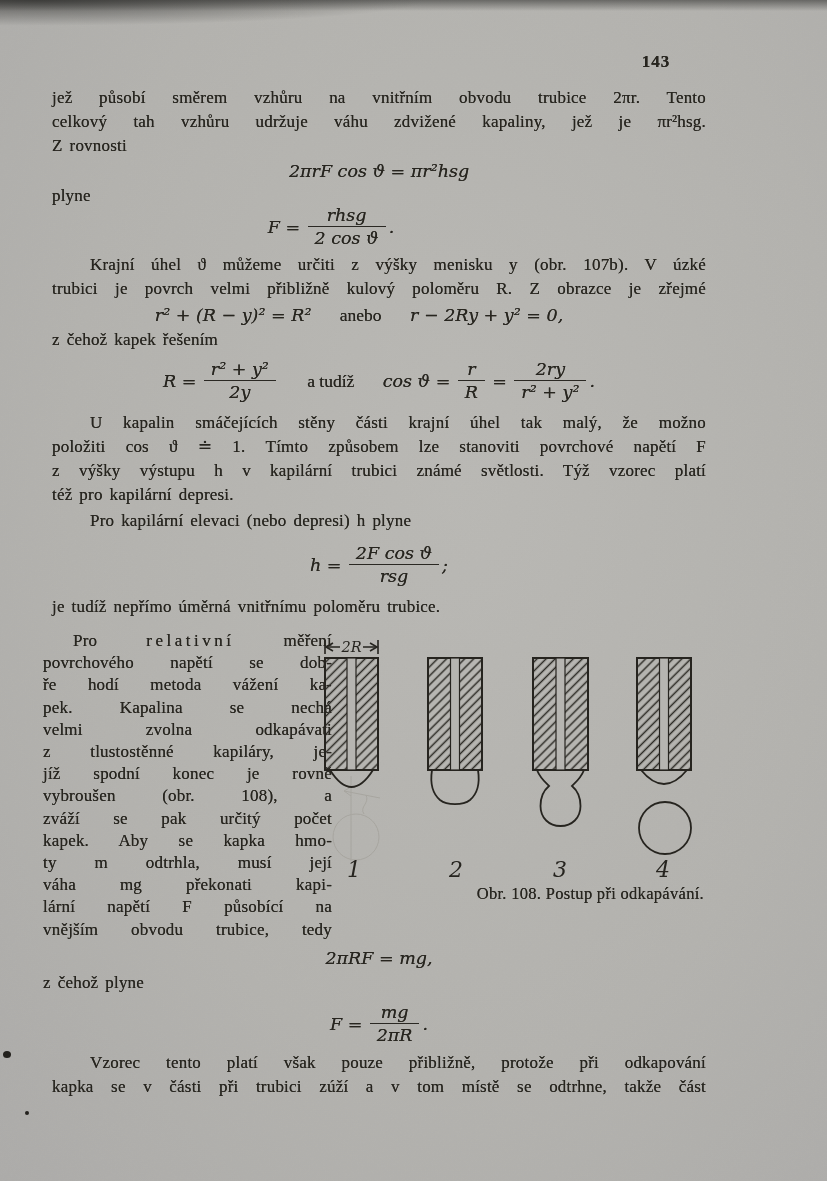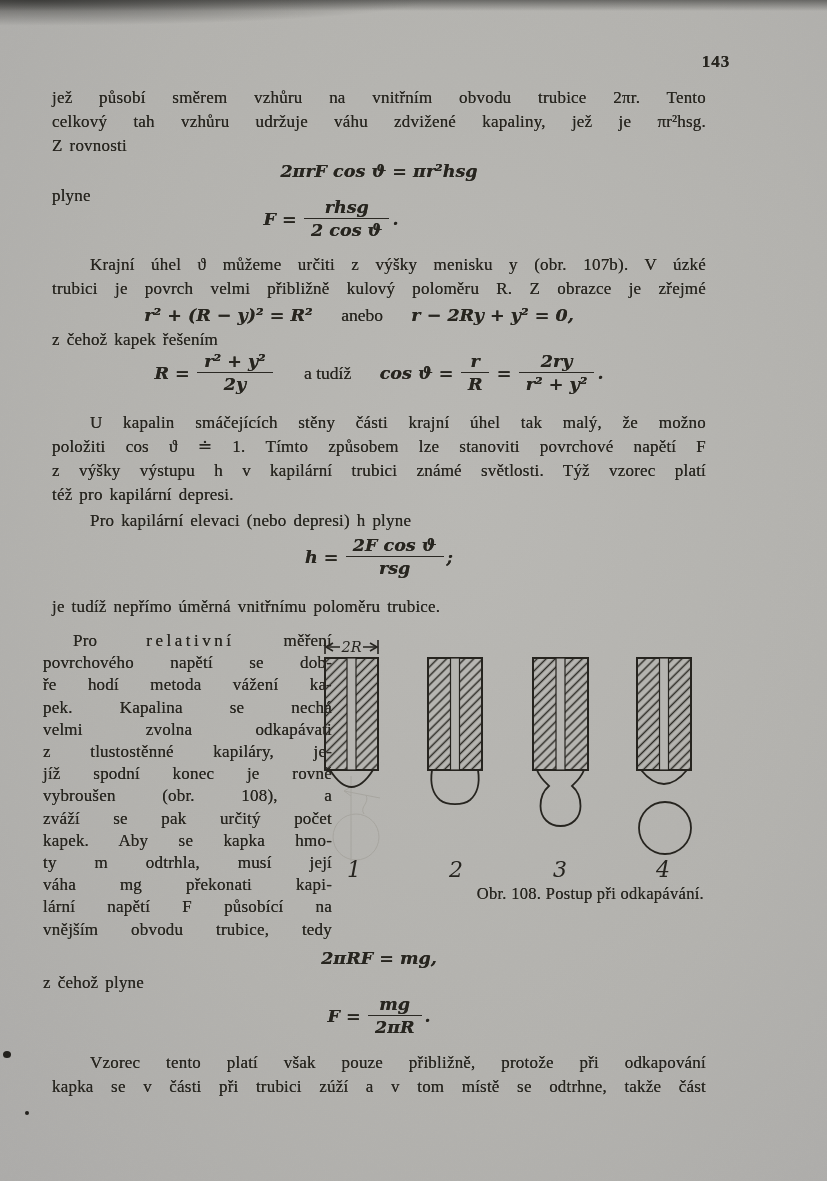--- a/index.html
+++ b/index.html
@@ -22,30 +22,30 @@
   .line{text-align:justify;text-align-last:justify;}
   .line.last{text-align-last:left;}
   .line.first{text-indent:38px;}
   .eqrow{
     position:absolute;left:52px;width:654px;
     text-align:center;
     font-size:17.5px;line-height:22px;
     text-shadow:0 0 .5px rgba(38,36,31,.85);
     white-space:nowrap;
   }
-  .math{font-style:italic;font-family:"DejaVu Serif","Liberation Serif",serif;font-weight:bold;}
+  .math{font-style:italic;font-family:"DejaVu Serif","Liberation Serif",serif;}
   .rom{font-style:normal;margin:0 24px;}
-  .frac{display:inline-block;vertical-align:middle;text-align:center;margin:0 3px;transform:translateY(-2px);}
+  .frac{display:inline-block;vertical-align:middle;text-align:center;margin:8px 3px;transform:translateY(-2px);}
   .frac .num,.frac .den{display:block;padding:1px 7px;line-height:20px;}
   .frac .den{border-top:1.5px solid #2a2823;}
   .lcol{position:absolute;left:43px;top:630px;width:289px;}
   .lcol .line{line-height:22.2px;}
   .lcol .line.first{text-indent:30px;}
   .sperr{letter-spacing:3.5px;}
-  .pageno{position:absolute;top:50px;left:686px;width:60px;text-align:center;font-weight:bold;font-size:17px;letter-spacing:1px;}
+  .pageno{position:absolute;top:50px;left:626px;width:60px;text-align:center;font-weight:bold;font-size:17px;letter-spacing:1px;}
   .caption{position:absolute;left:330px;top:884px;width:374px;text-align:right;font-size:16.5px;letter-spacing:.3px;text-shadow:0 0 .5px rgba(38,36,31,.85);}
   .figsvg{position:absolute;left:320px;top:636px;}
   .shadow-top{position:absolute;left:0;top:0;width:100%;height:11px;
     background:linear-gradient(to bottom, rgba(42,42,40,.55), rgba(42,42,40,0));pointer-events:none;}
   .shadow-corner{position:absolute;left:0;top:0;width:430px;height:26px;
     background:radial-gradient(ellipse at 8% 0%, rgba(38,38,36,.65), rgba(38,38,36,0) 70%);pointer-events:none;}
   .speck{position:absolute;background:#23211d;border-radius:50%;}
   .speck.a{left:3px;top:1051px;width:8px;height:7px;}
   .speck.b{left:25px;top:1111px;width:4px;height:4px;}
   .grain{position:absolute;left:0;top:0;pointer-events:none;opacity:.55;}

